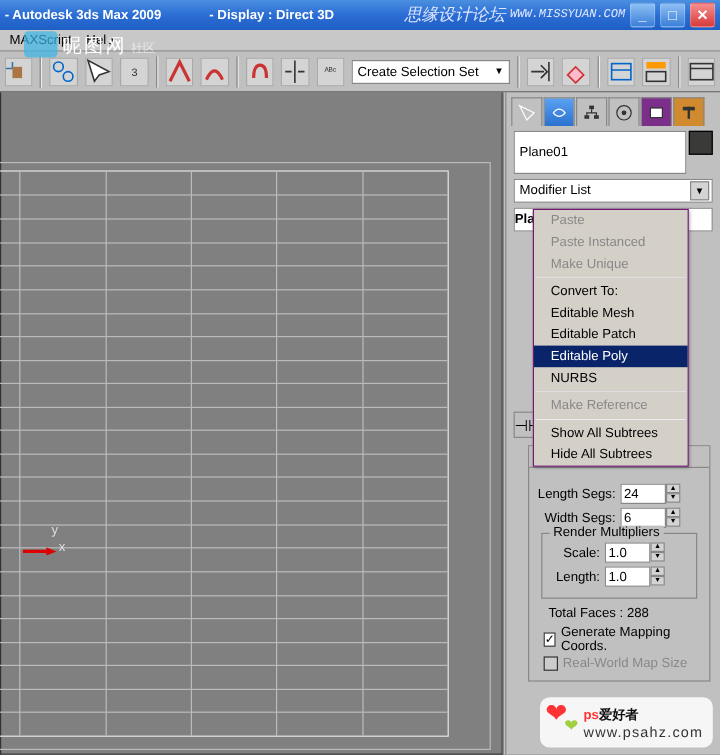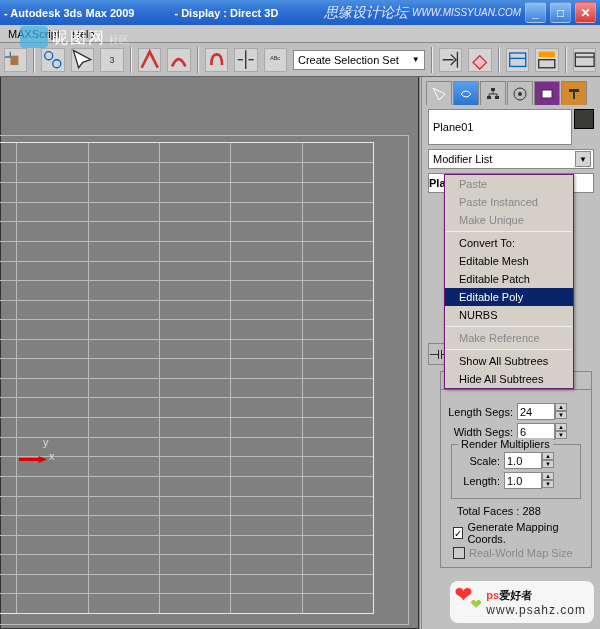--- a/index.html
+++ b/index.html
@@ -3,21 +3,21 @@
 <meta charset="utf-8">
 <style>
 * { box-sizing: border-box; margin: 0; padding: 0; font-family: Tahoma, sans-serif; font-size: 11px; }
 body { width: 600px; height: 629px; overflow: hidden; background: #808080; position: relative; }
 
 .titlebar { height: 25px; background: linear-gradient(180deg, #4a8fe0 0%, #2b6dd4 50%, #1e5fc4 100%); display: flex; align-items: center; padding: 0 4px; color: #fff; }
 .titlebar-text { flex: 1; font-weight: bold; display: flex; gap: 40px; }
 .titlebar-right { display: flex; align-items: center; gap: 4px; }
 .winbtn { width: 21px; height: 21px; display: inline-flex; align-items: center; justify-content: center; border: 1px solid #fff3; border-radius: 3px; background: linear-gradient(180deg, #8fc0f5, #3a7fd8); color: #fff; font-weight: bold; font-size: 12px; }
 .winbtn.close { background: linear-gradient(180deg, #f58f8f, #d83a3a); }
-.banner-txt { color: #e0e8ff; font-family: Liberation Sans, sans-serif; font-style: italic; font-size: 14px; white-space: nowrap; }
+.banner-txt { color: #e0e8ff; font-family: Liberation Mono, monospace; font-style: italic; font-size: 14px; white-space: nowrap; }
 
 .menubar { height: 18px; background: #c8c8c8; border-bottom: 1px solid #888; display: flex; align-items: center; padding-left: 2px; }
 .menu-item { padding: 1px 6px; cursor: default; }
 
 .topwm { position: absolute; left: 20px; top: 28px; color: #fff; font-family: Arial; font-weight: normal; pointer-events: none; z-index: 5; white-space: nowrap; }
 .topwm .big { font-size: 16px; letter-spacing: 2px; }
 .topwm .sub { font-size: 10px; opacity: .6; }
 .topwm .badge { position: absolute; left: 0; top: -2px; width: 28px; height: 22px; background: #3bb5e6; border-radius: 4px; opacity: .7; }
 
 .toolbar { height: 34px; background: #c0c0c0; border-bottom: 1px solid #666; display: flex; align-items: center; gap: 6px; padding: 0 4px; }

